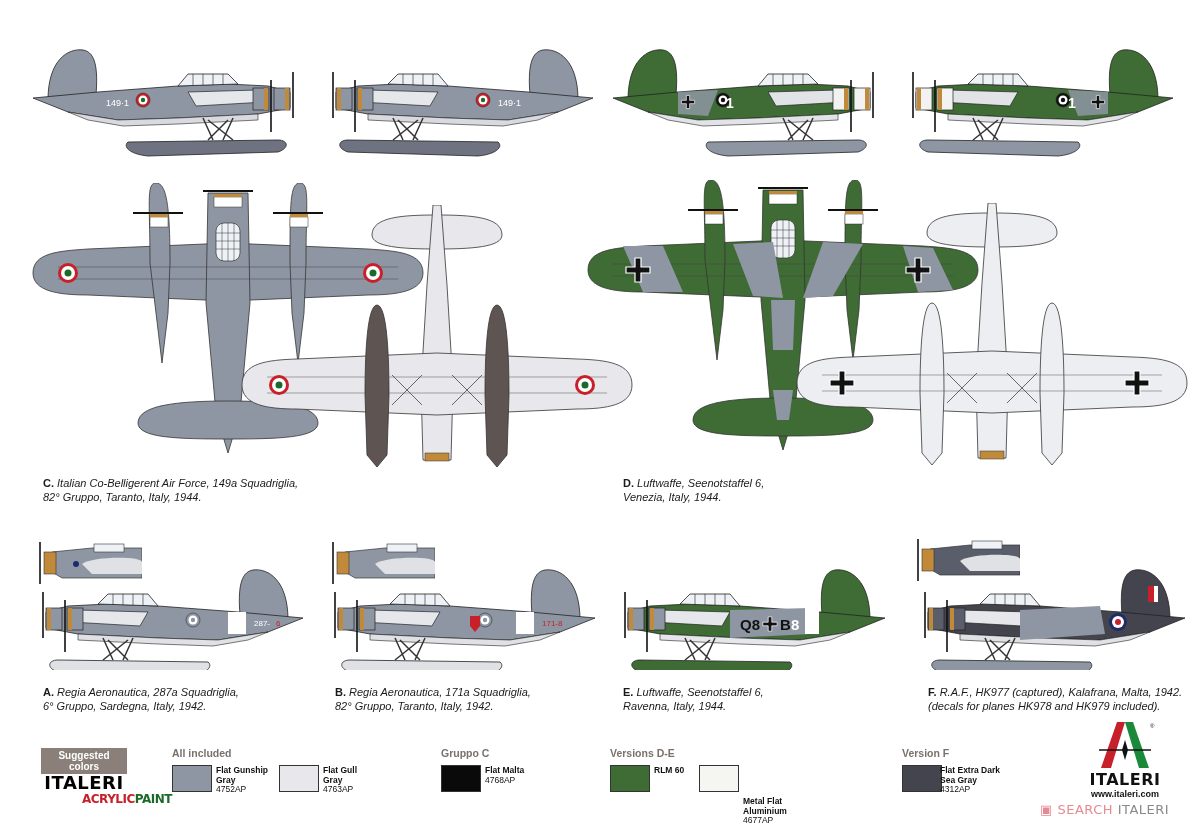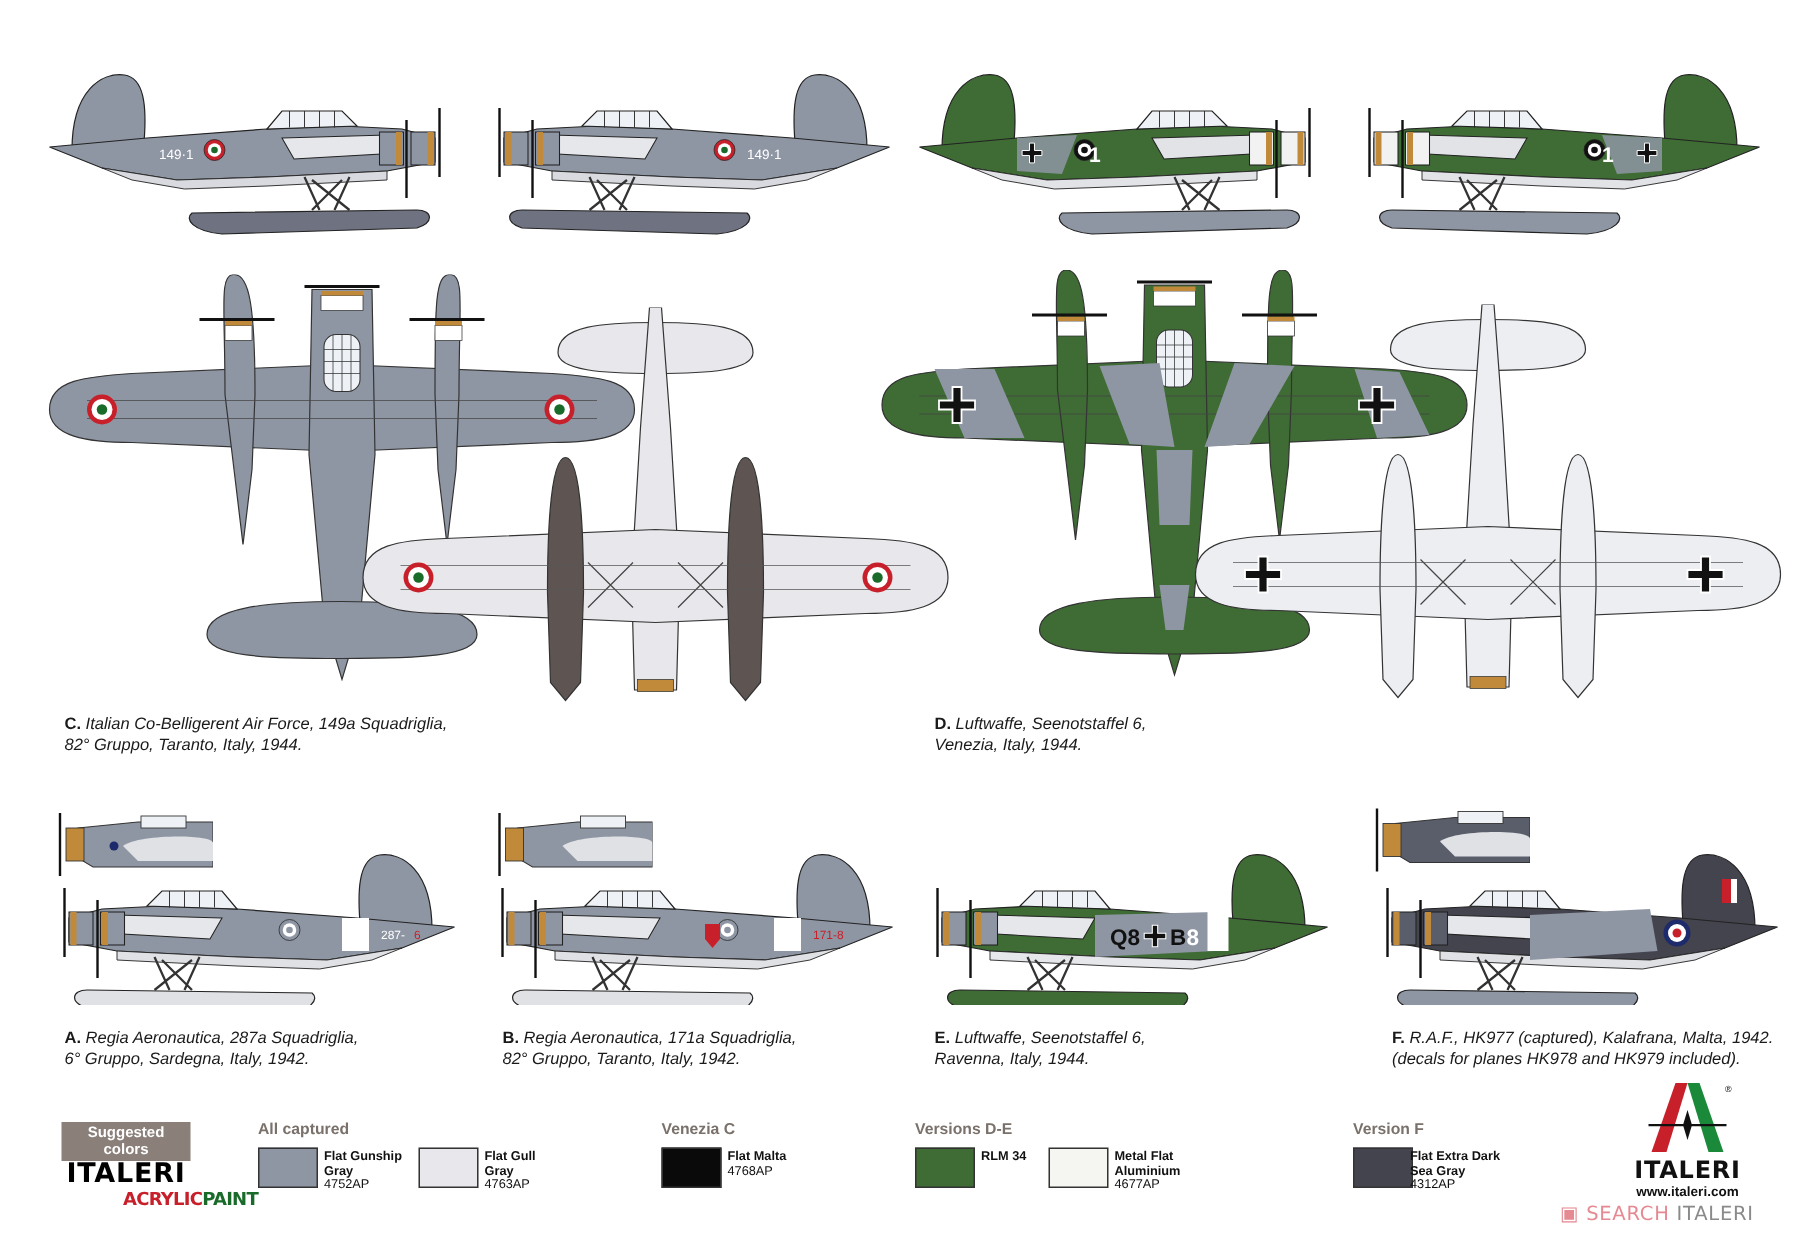--- a/index.html
+++ b/index.html
@@ -292,46 +292,46 @@
   <b>F.</b> <span>R.A.F.,  HK977 (captured), Kalafrana, Malta, 1942.</span><br>
   <span>(decals for planes HK978 and HK979 included).</span>
 </div>
 
 <div class="brand-box">
   <div class="brand-sugg">Suggested colors</div>
   <div class="brand-italeri">ITALERI</div>
   <div class="brand-acrylic"><span class="a">ACRYLIC</span><span class="p">PAINT</span></div>
 </div>
 
-<div class="group-title" style="left:172px; top:747px;">All captured</div>
+<div class="group-title" style="left:172px; top:747px;">All included</div>
 <div class="swatch" style="left:172px; top:765px; background:#8f96a3;"></div>
 <div class="sw-label" style="left:216px; top:766px;">
   <span>Flat Gunship</span><br><span>Gray</span>
   <span class="sw-code">4752AP</span>
 </div>
 <div class="swatch" style="left:279px; top:765px; background:#e8e8ec;"></div>
 <div class="sw-label" style="left:323px; top:766px;">
   <span>Flat Gull</span><br><span>Gray</span>
   <span class="sw-code">4763AP</span>
 </div>
 
-<div class="group-title" style="left:441px; top:747px;">Venezia C</div>
+<div class="group-title" style="left:441px; top:747px;">Gruppo C</div>
 <div class="swatch" style="left:441px; top:765px; background:#0a0a0a;"></div>
 <div class="sw-label" style="left:485px; top:766px;">
   <span>Flat Malta</span>
   <span class="sw-code">4768AP</span>
 </div>
 
 <div class="group-title" style="left:610px; top:747px;">Versions D-E</div>
 <div class="swatch" style="left:610px; top:765px; background:#3f6b35;"></div>
 <div class="sw-label" style="left:654px; top:766px;">
-  <span>RLM 34</span>
+  <span>RLM 60</span>
 </div>
 <div class="swatch" style="left:699px; top:765px; background:#f5f5f2;"></div>
-<div class="sw-label" style="left:743px; top:766px;">
+<div class="sw-label" style="left:743px; top:797px;">
   <span>Metal Flat</span><br><span>Aluminium</span>
   <span class="sw-code">4677AP</span>
 </div>
 
 <div class="group-title" style="left:902px; top:747px;">Version F</div>
 <div class="swatch" style="left:902px; top:765px; background:#44444e;"></div>
 <div class="sw-label" style="left:940px; top:766px;">
   <span>Flat Extra Dark</span><br><span>Sea Gray</span>
   <span class="sw-code">4312AP</span>
 </div>

